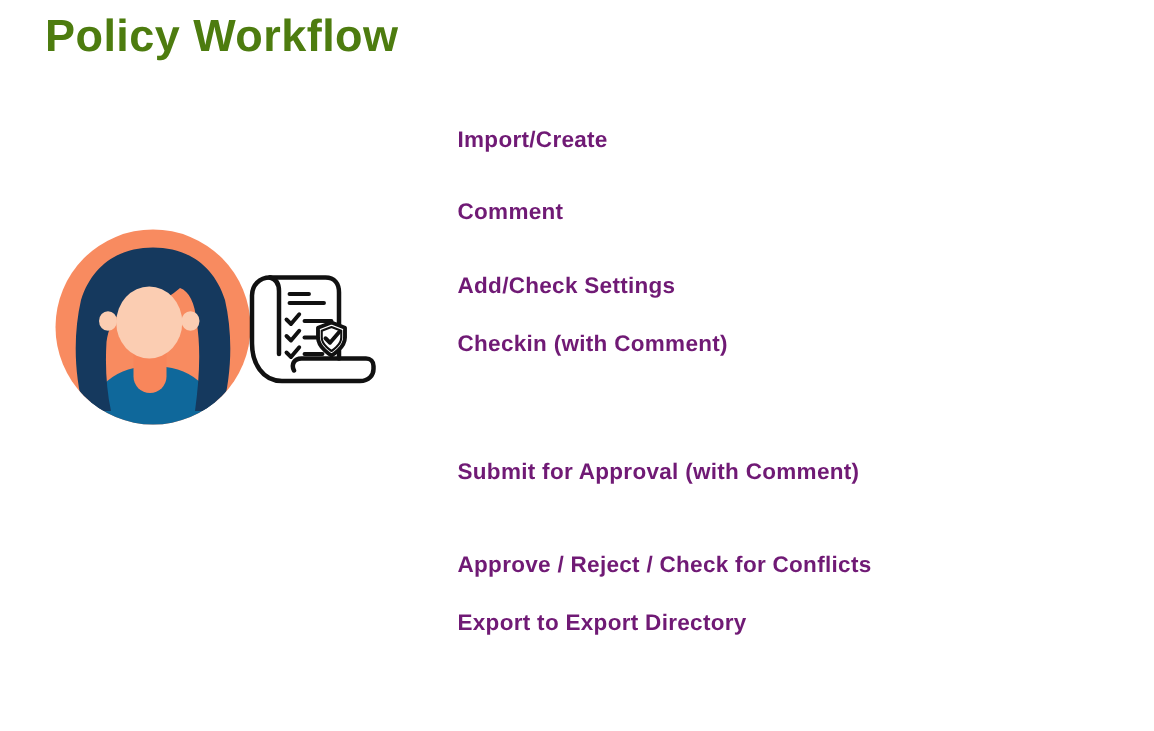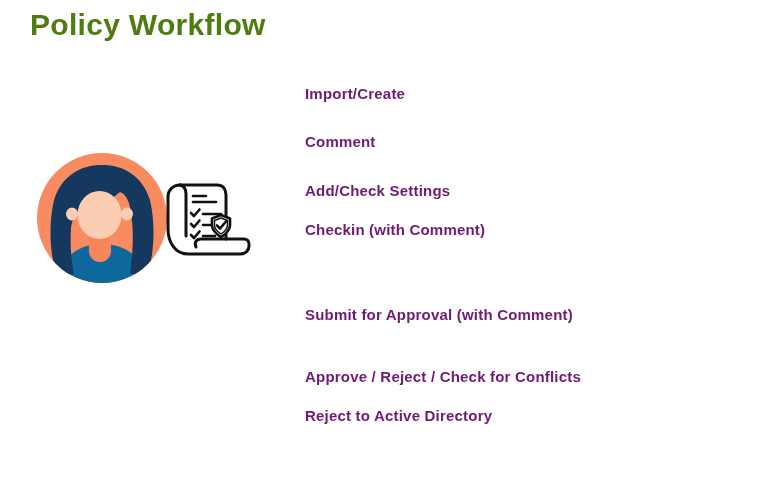--- a/index.html
+++ b/index.html
@@ -82,16 +82,16 @@
     </svg>
   </div>
 
   <ul class="steps">
     <li>Import/Create</li>
     <li>Comment</li>
     <li>Add/Check Settings</li>
     <li>Checkin (with Comment)</li>
     <li>Submit for Approval (with Comment)</li>
     <li>Approve / Reject / Check for Conflicts</li>
-    <li>Reject to Active Directory</li>
+    <li>Export to Export Directory</li>
   </ul>
 
 </div>
 
 </body></html>

